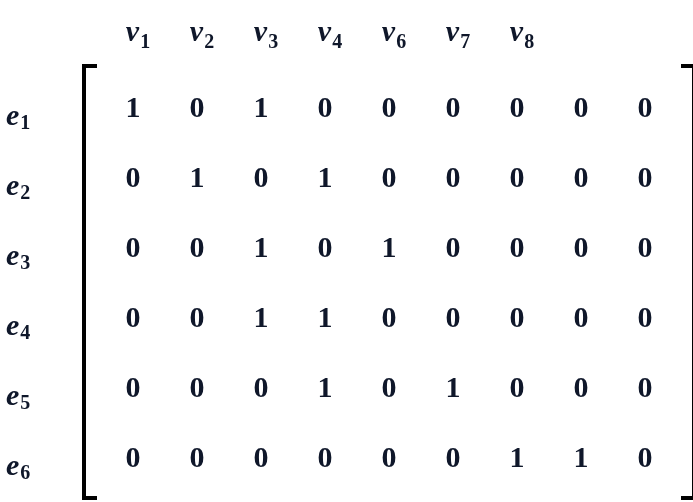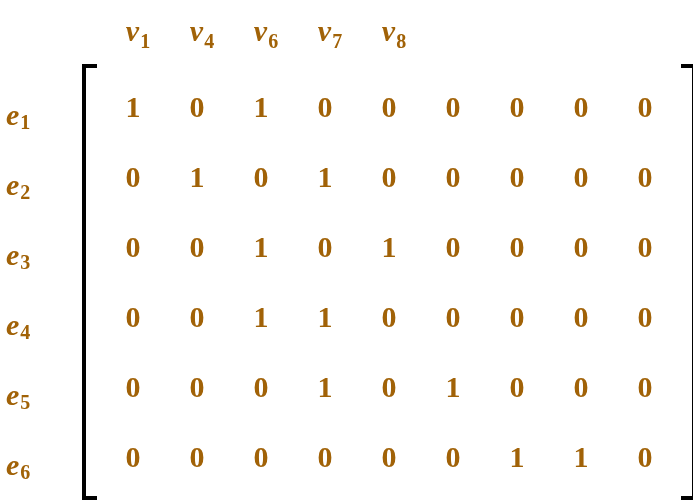--- a/index.html
+++ b/index.html
@@ -9,21 +9,21 @@
     width:693px;
     height:502px;
     overflow:hidden;
   }
   .stage{
     position:relative;
     width:693px;
     height:502px;
     font-family:"Times New Roman", Times, serif;
     font-size:30px;
-    color:#a16207;
+    color:#0f172a;
   }
   .col-headers{
     position:absolute;
     top:14px;
     left:106px;
     display:flex;
     flex-direction:row;
   }
   .col-headers > div{
     width:64px;
@@ -103,20 +103,22 @@
     font-size:30px;
   }
 </style>
 </head>
 <body>
 
 <div class="stage">
 
   <div class="col-headers">
     <div><span>v</span><span class="sub">1</span></div>
+    <div><span>v</span><span class="sub">2</span></div>
+    <div><span>v</span><span class="sub">3</span></div>
     <div><span>v</span><span class="sub">4</span></div>
     <div><span>v</span><span class="sub">6</span></div>
     <div><span>v</span><span class="sub">7</span></div>
     <div><span>v</span><span class="sub">8</span></div>
   </div>
 
   <div class="row-headers">
     <div>
         <span>e</span>
         <span class="sub">1</span>

